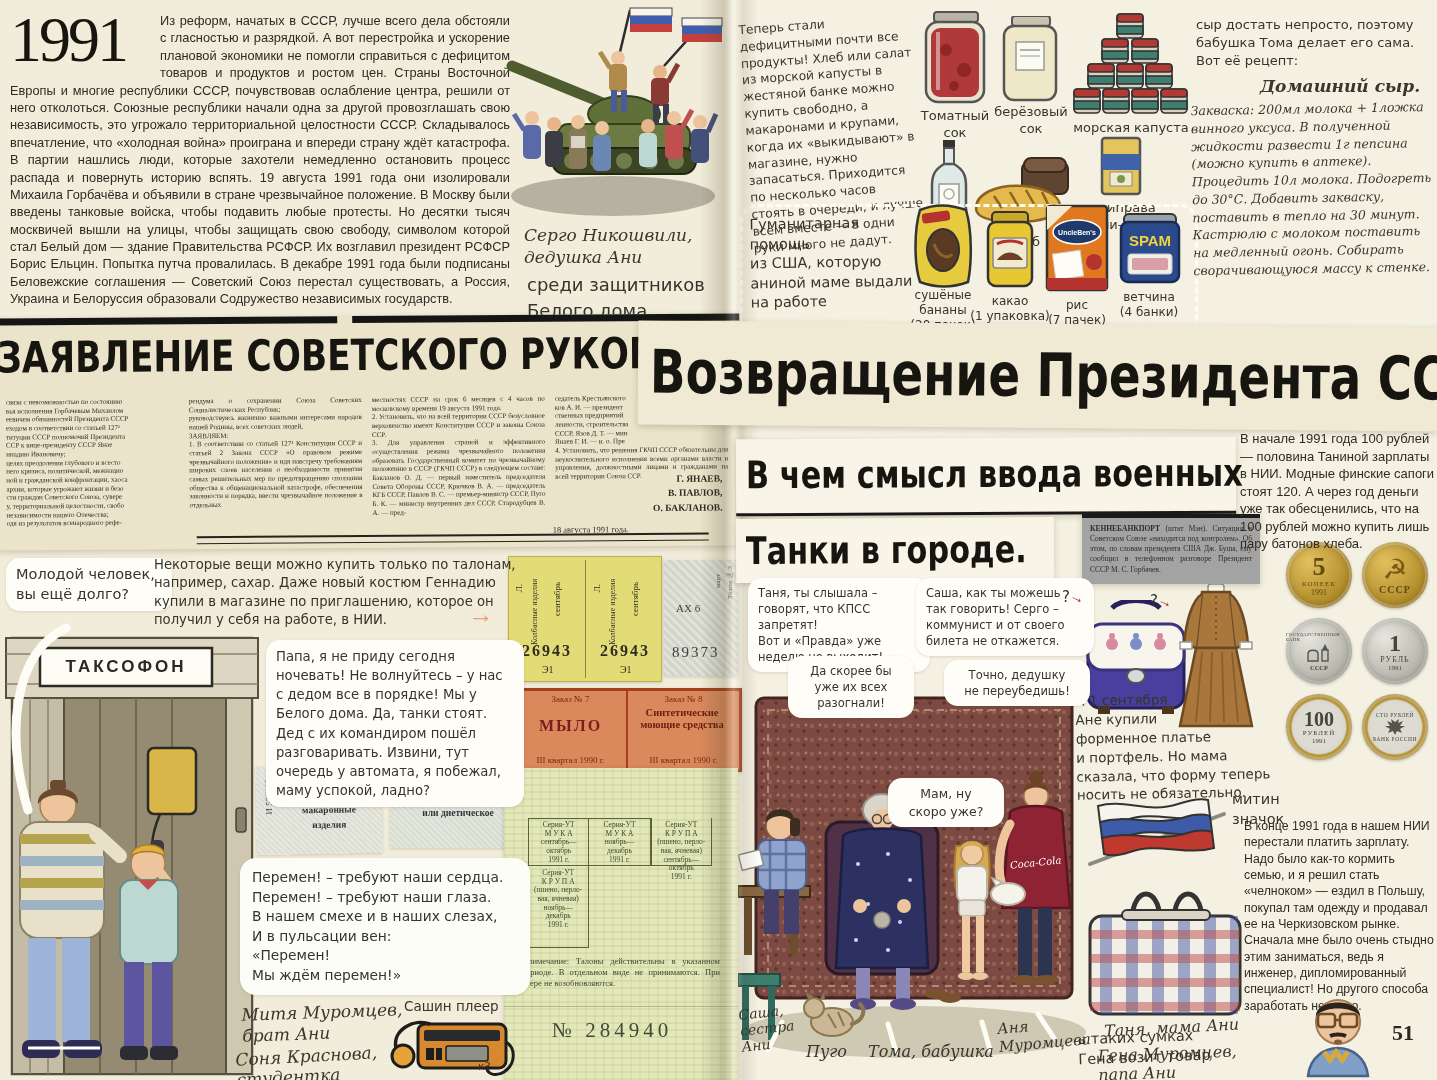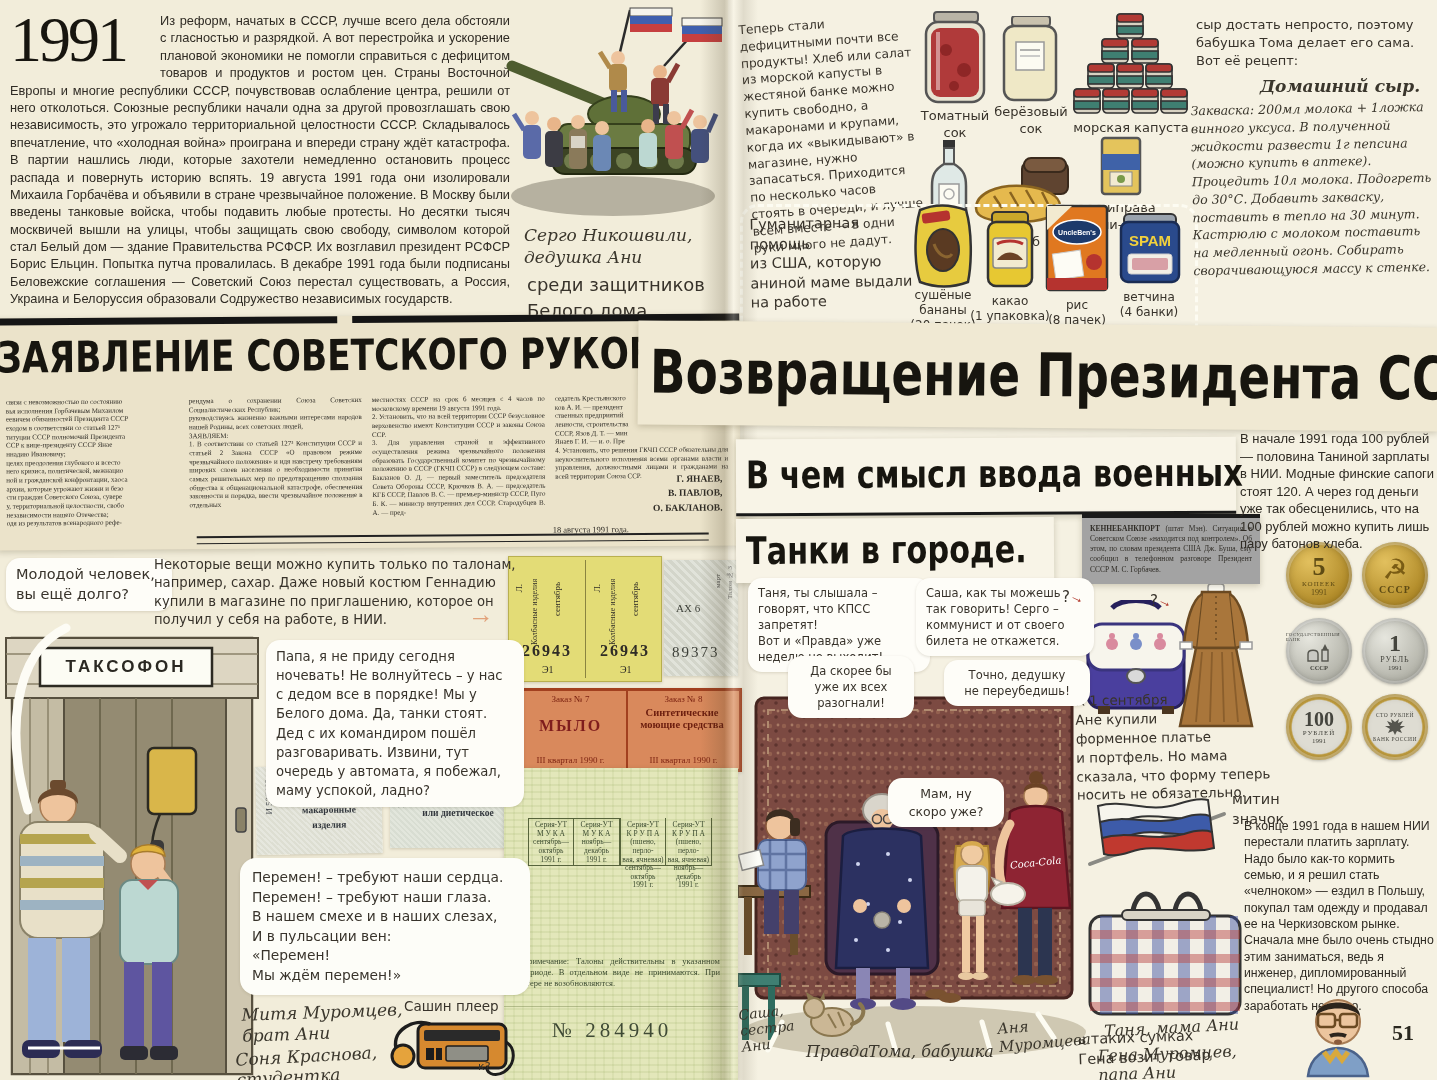--- a/index.html
+++ b/index.html
@@ -253,21 +253,21 @@
   </div>
 
   <div class="abs" style="left:390px;top:762px;width:118px;height:86px;background:repeating-linear-gradient(45deg,#e2e6dc 0 2px,#d8ddd2 2px 4px);box-shadow:0 1px 3px rgba(60,50,20,.2);z-index:2">
     <div class="abs vtx news" style="left:6px;top:10px;font-size:9px;color:#4a4e54">И 537602</div>
     <div class="abs news b pl c" style="left:22px;top:26px;width:92px;font-size:9.5px;line-height:1.8;color:#33383e">Яйцо столовое
 или диетическое</div>
   </div>
 
   <div class="abs" style="left:504px;top:768px;width:234px;height:312px;background:#e3e7ba;box-shadow:0 1px 4px rgba(60,50,20,.25);z-index:2">
     <div class="abs" style="left:0;top:0;width:100%;height:100%;background:repeating-linear-gradient(0deg,rgba(110,140,50,.10) 0 2px,transparent 2px 7px),repeating-linear-gradient(90deg,rgba(110,140,50,.08) 0 2px,transparent 2px 9px)"></div>
-    <div class="abs" style="left:24px;top:50px;width:184px;height:132px;display:grid;grid-template-columns:1fr 1fr 1fr 1fr;grid-template-rows:48px 82px">
+    <div class="abs" style="left:24px;top:50px;width:184px;height:132px;display:grid;grid-template-columns:1fr 1fr 1fr;grid-template-rows:48px 82px">
       <div class="news pl c" style="border:1.5px solid #57643c;font-size:7.5px;line-height:1.15;color:#3a4a2f;padding-top:2px">Серия-УТ
 М У К А
 сентябрь—
 октябрь
 1991 г.</div>
       <div class="news pl c" style="border:1.5px solid #57643c;border-left:none;font-size:7.5px;line-height:1.15;color:#3a4a2f;padding-top:2px">Серия-УТ
 М У К А
 ноябрь—
 декабрь
 1991 г.</div>
@@ -452,21 +452,21 @@
   <svg class="abs" style="left:1042px;top:200px" width="70" height="96" viewBox="0 0 70 96">
     <rect x="5" y="6" width="60" height="84" rx="3" fill="#e07820" stroke="#333" stroke-width="2.5"></rect>
     <path d="M5,6 L30,6 L5,30 Z" fill="#f2ead0"></path>
     <ellipse cx="35" cy="32" rx="24" ry="12" fill="#1d3a6b" stroke="#fff" stroke-width="1.5"></ellipse>
     <text x="35" y="35" text-anchor="middle" font-size="7" fill="#fff" font-family="Liberation Sans,sans-serif" font-weight="bold">UncleBen's</text>
     <rect x="12" y="52" width="28" height="26" fill="#fdfcf5" transform="rotate(-8 26 65)" stroke="#ccc" stroke-width="1"></rect>
     <rect x="5" y="78" width="60" height="12" fill="#b5332f"></rect>
     <circle cx="52" cy="62" r="8" fill="#b5332f"></circle>
   </svg>
   <div class="abs hand pl c" style="left:1044px;top:298px;width:66px;font-size:12px;line-height:1.25">рис
-(8 пачек)</div>
+(7 пачек)</div>
 
   <svg class="abs" style="left:1118px;top:208px" width="64" height="80" viewBox="0 0 64 80">
     <rect x="6" y="6" width="52" height="12" rx="5" fill="#9aa3ad" stroke="#333" stroke-width="2"></rect>
     <rect x="3" y="14" width="58" height="60" rx="7" fill="#2a4a8c" stroke="#1a2c54" stroke-width="2.5"></rect>
     <text x="32" y="38" text-anchor="middle" font-size="15" font-weight="bold" fill="#f2d13c" font-family="Liberation Sans,sans-serif">SPAM</text>
     <rect x="10" y="46" width="44" height="20" rx="3" fill="#f2efe6" stroke="#ccc"></rect>
     <rect x="14" y="50" width="36" height="12" rx="2" fill="#d8a0a6"></rect>
   </svg>
   <div class="abs hand pl c" style="left:1108px;top:290px;width:82px;font-size:12px;line-height:1.25">ветчина
 (4 банки)</div>
@@ -727,21 +727,21 @@
         <path d="M316,344 L300,320"></path>
     </g>
   </svg>
 
   <div class="abs bub hand pl c" style="left:888px;top:778px;width:96px;font-size:12.5px;line-height:1.4;z-index:6">Мам, ну
 скоро уже?</div>
 
   <div class="abs cur pl" style="left:740px;top:1004px;font-size:14px;line-height:1.15;transform:rotate(-6deg);z-index:7">Саша,
 сестра
 Ани</div>
-  <div class="abs cur" style="left:806px;top:1042px;font-size:16px;z-index:7">Правда</div>
+  <div class="abs cur" style="left:806px;top:1042px;font-size:16px;z-index:7">Пуго</div>
   <div class="abs cur" style="left:868px;top:1042px;font-size:16px;z-index:7">Тома, бабушка</div>
   <div class="abs cur pl" style="left:998px;top:1016px;font-size:15px;line-height:1.2;transform:rotate(-5deg);z-index:7">Аня
 Муромцева</div>
   <div class="abs cur" style="left:1104px;top:1018px;font-size:16px;transform:rotate(-3deg);z-index:7">Таня, мама Ани</div>
   <div class="abs cur pl" style="left:1098px;top:1044px;font-size:16px;line-height:1.2;transform:rotate(-2deg);z-index:7">Гена Муромцев,
 папа Ани</div>
 
   <svg class="abs" style="left:1278px;top:990px;z-index:7" width="118" height="90" viewBox="0 0 118 90">
     <path d="M30,86 C32,66 48,58 60,58 C72,58 88,66 90,86 Z" fill="#7f9fc6" stroke="#4a628a" stroke-width="2.5"></path>
     <path d="M46,62 L52,70 L58,62 L64,70 L70,62" fill="none" stroke="#d9a93c" stroke-width="5"></path>

